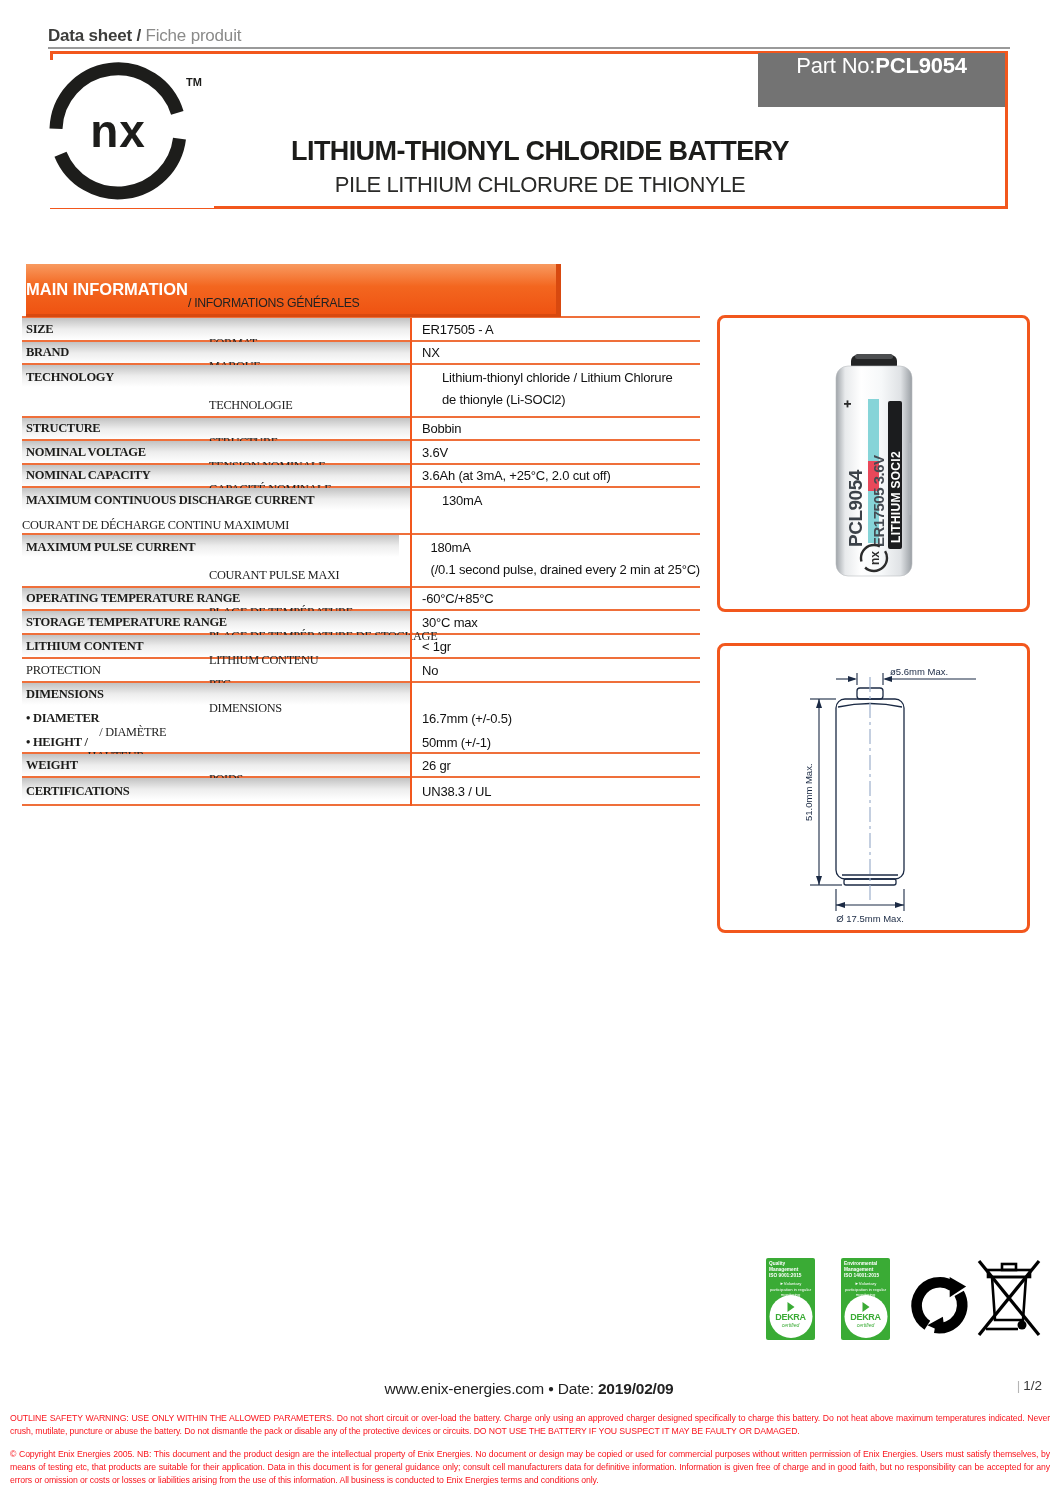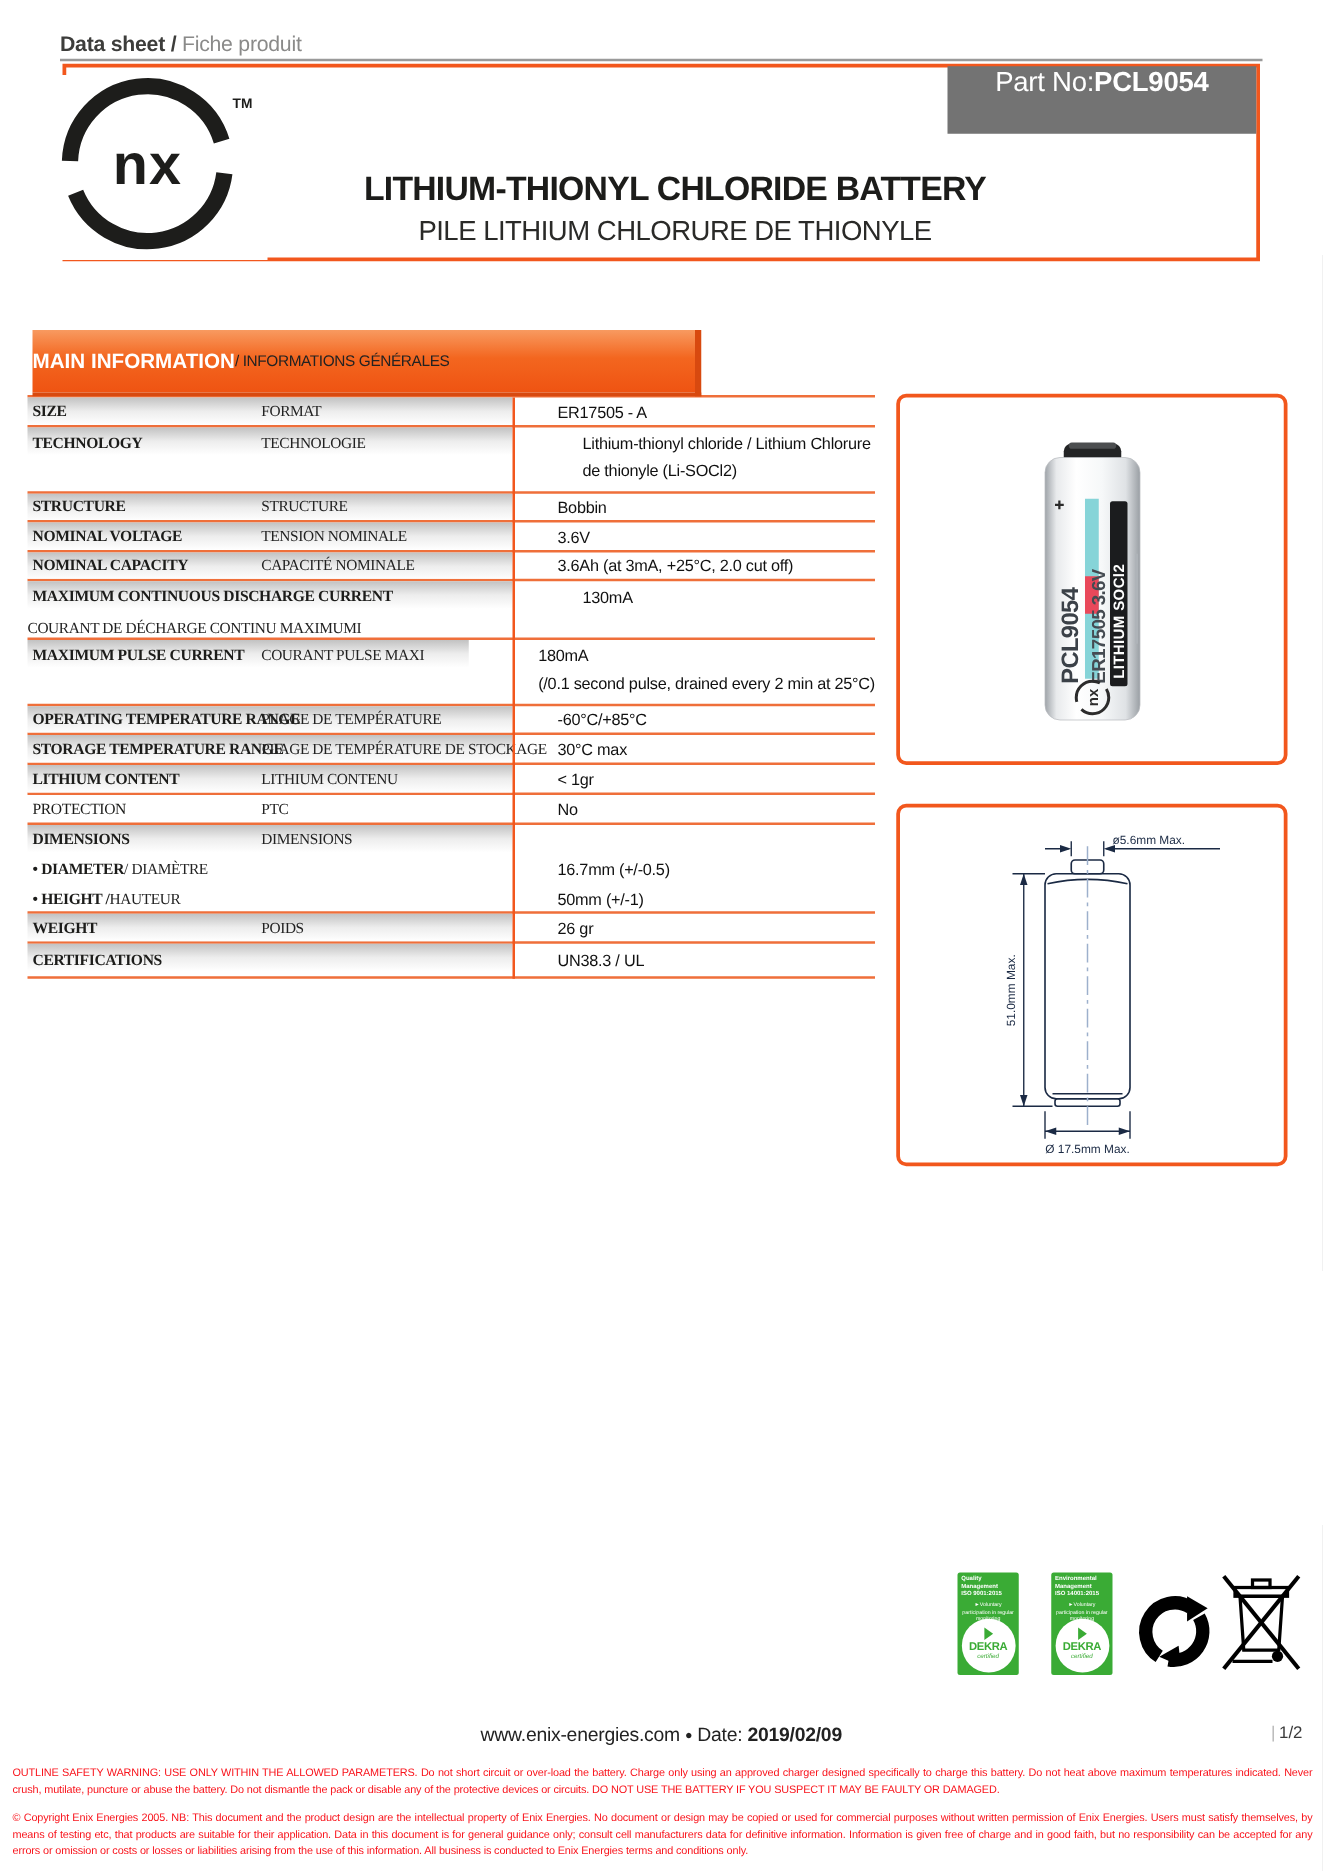--- a/index.html
+++ b/index.html
@@ -33,22 +33,22 @@
   .spec-table{position:absolute;left:22px;top:316px;width:678px;border-top:2px solid #ef6f3a;}
   .vline{position:absolute;left:388px;top:0;height:100%;width:2px;background:#f2571d;z-index:2;}
   .row{display:flex;align-items:center;border-bottom:2px solid #ef6f3a;box-sizing:border-box;position:relative;}
   .nb{border-bottom:none;}
   .rowgroup{border-bottom:2px solid #ef6f3a;box-sizing:border-box;}
   .lbl{width:388px;align-self:stretch;display:flex;align-items:center;font-family:Liberation Serif, serif;}
   .sh>.lbl,.sh.lblbg{background:linear-gradient(to bottom,#c2c2c2 0%,#ededed 50%,#ffffff 100%);
       background-repeat:no-repeat;background-size:100% 22px;}
   .en{display:inline-block;width:183px;font-weight:bold;font-size:12.5px;letter-spacing:-0.3px;padding-left:4px;white-space:nowrap;}
   .en.nbold{font-weight:normal;}
-  .fr{flex:1;font-size:12.3px;letter-spacing:-0.3px;white-space:nowrap;color:#222;}
-  .val{flex:1;padding-left:36px;font-size:13px;letter-spacing:-0.2px;color:#111;white-space:nowrap;}
+  .fr{flex:1;font-size:12.3px;letter-spacing:-0.3px;white-space:nowrap;color:#222;margin-top:28px;}
+  .val{flex:1;padding-left:12px;font-size:13px;letter-spacing:-0.2px;color:#111;white-space:nowrap;}
   .tall{align-items:flex-start;gap:20px;}
   .tall .lbl{align-items:flex-start;padding-top:5px;}
   .tall .val{padding-top:5px;}
   .v2{margin-top:7px;}
   .stack{display:block;padding-top:5px;}
   .stack .en{width:auto;display:block;}
   .stack .fr{display:block;margin-top:10px;font-weight:normal;}
   .mix .en{width:auto;}
   .mix .fr{flex:0 0 auto;}
 
@@ -114,20 +114,27 @@
     <div class="vline"></div>
 
     <div class="row sh" style="height:24px">
       <div class="lbl">
           <span class="en">SIZE</span>
           <span class="fr">FORMAT</span>
         </div>
       <div class="val">ER17505 - A</div>
     </div>
 
+    <div class="row sh" style="height:23px">
+      <div class="lbl">
+          <span class="en">BRAND</span>
+          <span class="fr">MARQUE</span>
+        </div>
+      <div class="val">NX</div>
+    </div>
 
     <div class="row sh tall" style="height:53px">
       <div class="lbl">
           <span class="en">TECHNOLOGY</span>
           <span class="fr">TECHNOLOGIE</span>
         </div>
       <div class="val">
         <div>Lithium-thionyl chloride / Lithium Chlorure</div>
         <div class="v2">de thionyle (Li-SOCl2)</div>
       </div>

